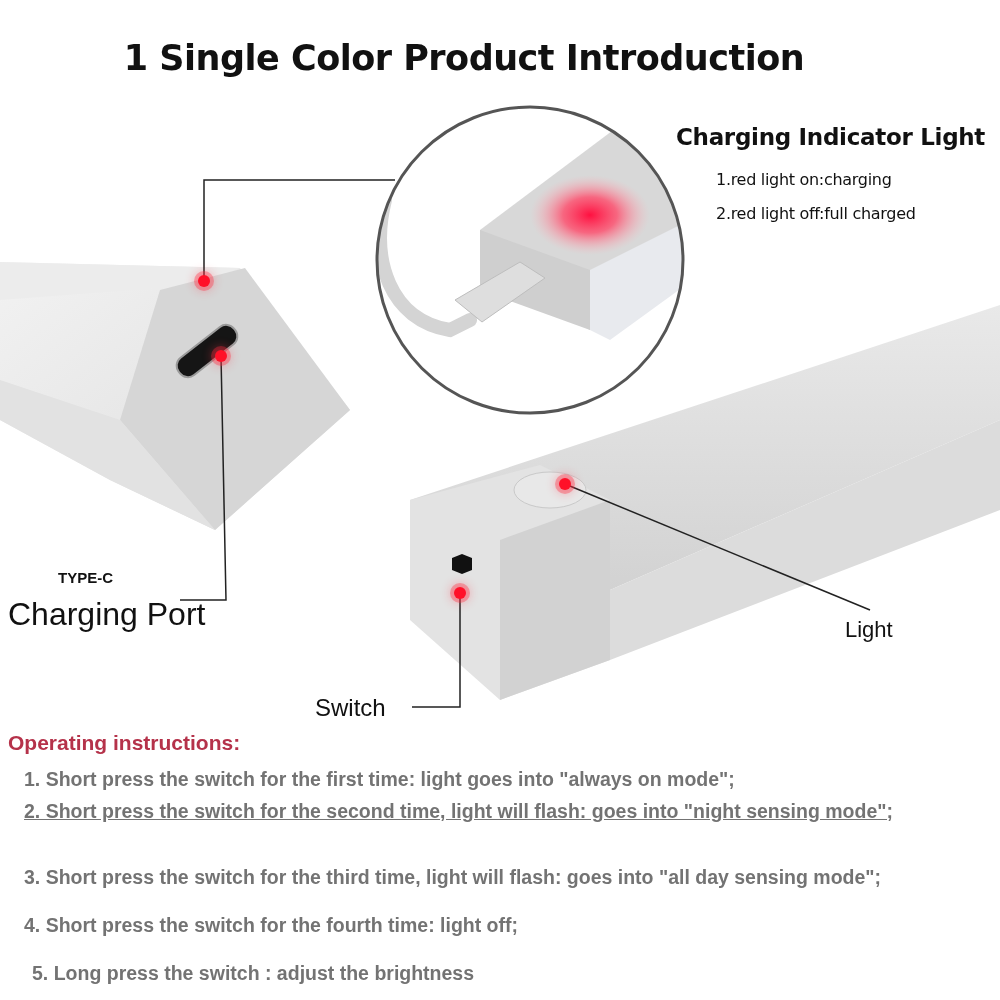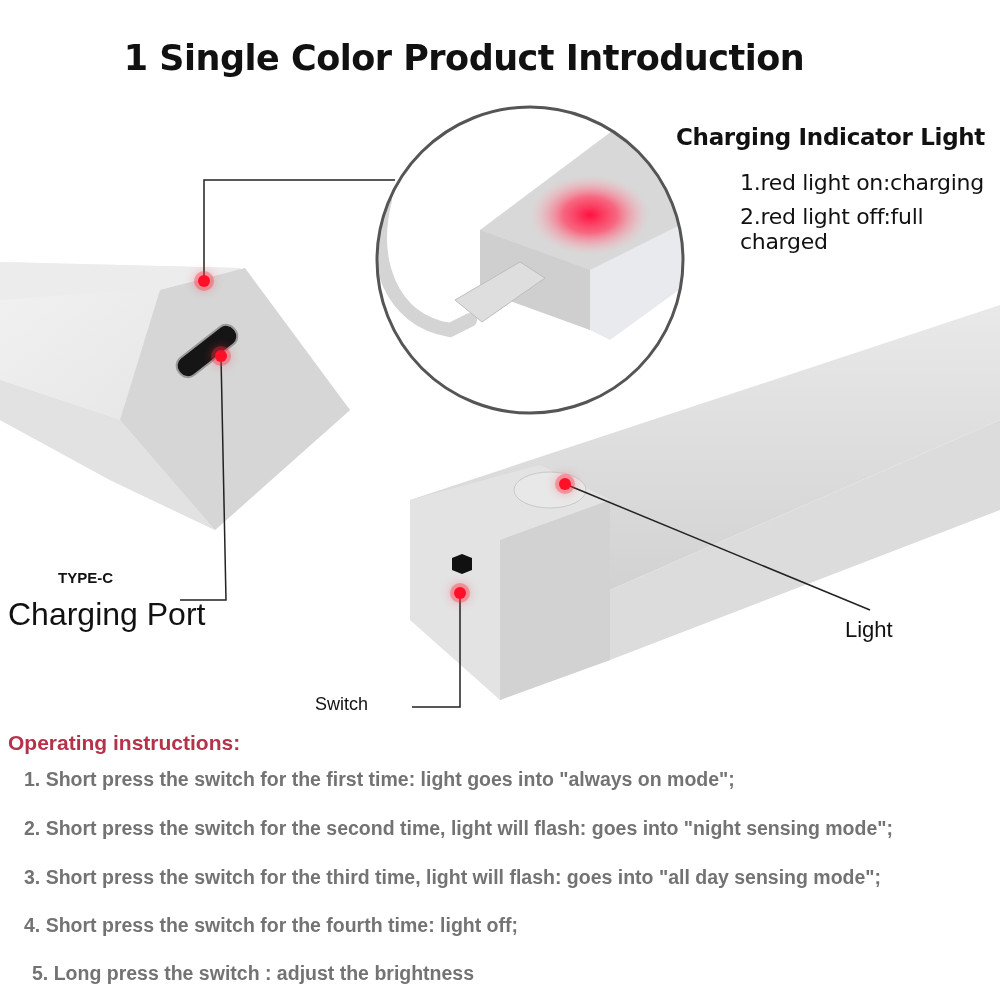--- a/index.html
+++ b/index.html
@@ -1,25 +1,25 @@
 <!DOCTYPE html>
 <html><head>
 <meta charset="utf-8">
 <style>
   * { margin:0; padding:0; box-sizing:border-box; }
   html, body { width:1000px; height:1000px; background:#ffffff; overflow:hidden; }
   body { position:relative; font-family:"Liberation Sans", sans-serif; color:#111; }
   .abs { position:absolute; }
   .title { left:0; top:38px; width:928px; text-align:center; font-family:"DejaVu Sans", sans-serif; font-weight:bold; font-size:35px; letter-spacing:-0.5px; color:#111; }
   .ci-title { left:676px; top:124px; font-size:23px; font-weight:bold; font-family:"DejaVu Sans", sans-serif; letter-spacing:-0.3px; }
-  .ci-item { font-size:22px; font-family:"DejaVu Sans", sans-serif; letter-spacing:-0.3px;margin-left:24px; }
+  .ci-item { font-size:16px; font-family:"DejaVu Sans", sans-serif; letter-spacing:-0.3px; }
   .label { font-family:"Liberation Sans", sans-serif; font-size:22px; color:#111; }
   .type-c { left:58px; top:569px; font-weight:bold; font-size:15px; }
   .charging-port { left:8px; top:596px; font-size:32px; }
-  .switch-label { left:315px; top:694px; font-size:18px; }
+  .switch-label { left:315px; top:694px; font-size:24px; }
   .sensor-label { left:845px; top:617px; font-size:22px; }
   .ops-heading { left:8px; top:731px; font-size:21px; font-weight:bold; color:#b5324a; }
   .op-item { left:24px; font-size:19.5px; font-weight:bold; color:#737373; white-space:nowrap; }
   .dot { position:absolute; width:12px; height:12px; border-radius:50%; background:#ff1028; box-shadow:0 0 0 4px rgba(255,40,60,0.35), 0 0 8px 5px rgba(255,60,80,0.25); }
   svg.scene { position:absolute; left:0; top:0; }
 </style>
 </head>
 <body>
 
 <div class="abs title">1 Single Color Product Introduction</div>
@@ -91,16 +91,16 @@
 <div class="abs ci-item" style="left:716px;top:170px;">1.red light on:charging</div>
 <div class="abs ci-item" style="left:716px;top:204px;">2.red light off:full charged</div>
 
 <div class="abs label type-c">TYPE-C</div>
 <div class="abs label charging-port">Charging Port</div>
 <div class="abs label switch-label">Switch</div>
 <div class="abs label sensor-label">Light</div>
 
 <div class="abs ops-heading">Operating instructions:</div>
 <div class="abs op-item" style="top:768px;">1. Short press the switch for the first time: light goes into "always on mode";</div>
-<div class="abs op-item" style="top:817px;">2. Short press the switch for the second time, light will flash: goes into "night sensing mode";</div>
+<div class="abs op-item" style="top:800px;text-decoration:underline;">2. Short press the switch for the second time, light will flash: goes into "night sensing mode";</div>
 <div class="abs op-item" style="top:866px;">3. Short press the switch for the third time, light will flash: goes into "all day sensing mode";</div>
 <div class="abs op-item" style="top:914px;">4. Short press the switch for the fourth time: light off;</div>
 <div class="abs op-item" style="top:962px;margin-left:8px;">5. Long press the switch : adjust the brightness</div>
 
 </body></html>

